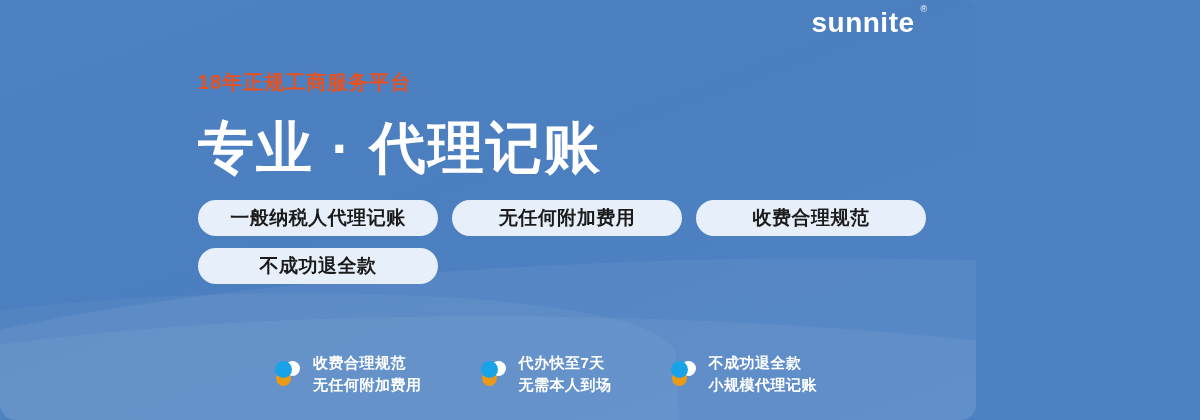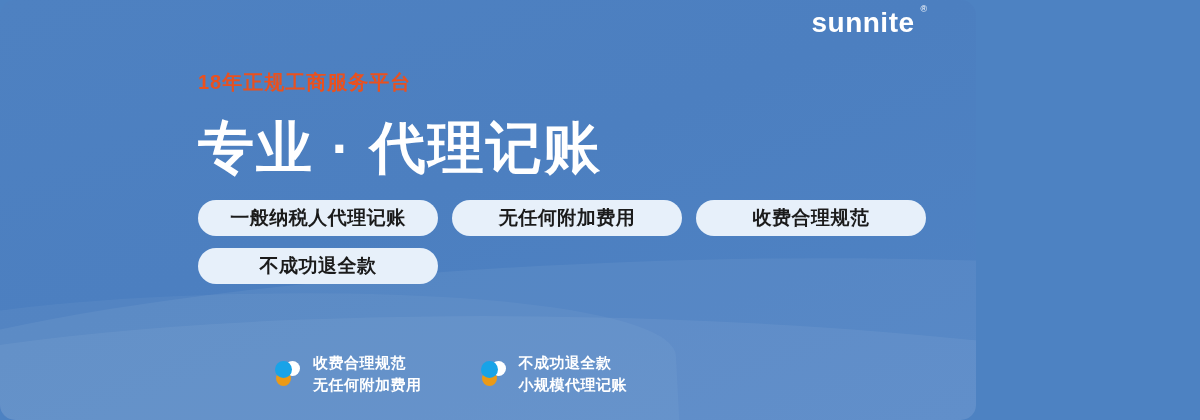--- a/index.html
+++ b/index.html
@@ -235,28 +235,39 @@
         <span class="crescent"></span>
         <span class="dot-orange"></span>
         <span class="dot-blue"></span>
       </span>
       <span class="feature-text">
         <span>收费合理规范</span><br>
         <span>无任何附加费用</span>
       </span>
     </div>
 
-
     <div class="feature">
       <span class="feature-icon">
         <span class="crescent"></span>
         <span class="dot-orange"></span>
         <span class="dot-blue"></span>
       </span>
       <span class="feature-text">
+        <span>代办快至7天</span><br>
+        <span>无需本人到场</span>
+      </span>
+    </div>
+
+    <div class="feature">
+      <span class="feature-icon">
+        <span class="crescent"></span>
+        <span class="dot-orange"></span>
+        <span class="dot-blue"></span>
+      </span>
+      <span class="feature-text">
         <span>不成功退全款</span><br>
         <span>小规模代理记账</span>
       </span>
     </div>
 
   </div>
 
 </div>
 
 </body></html>

